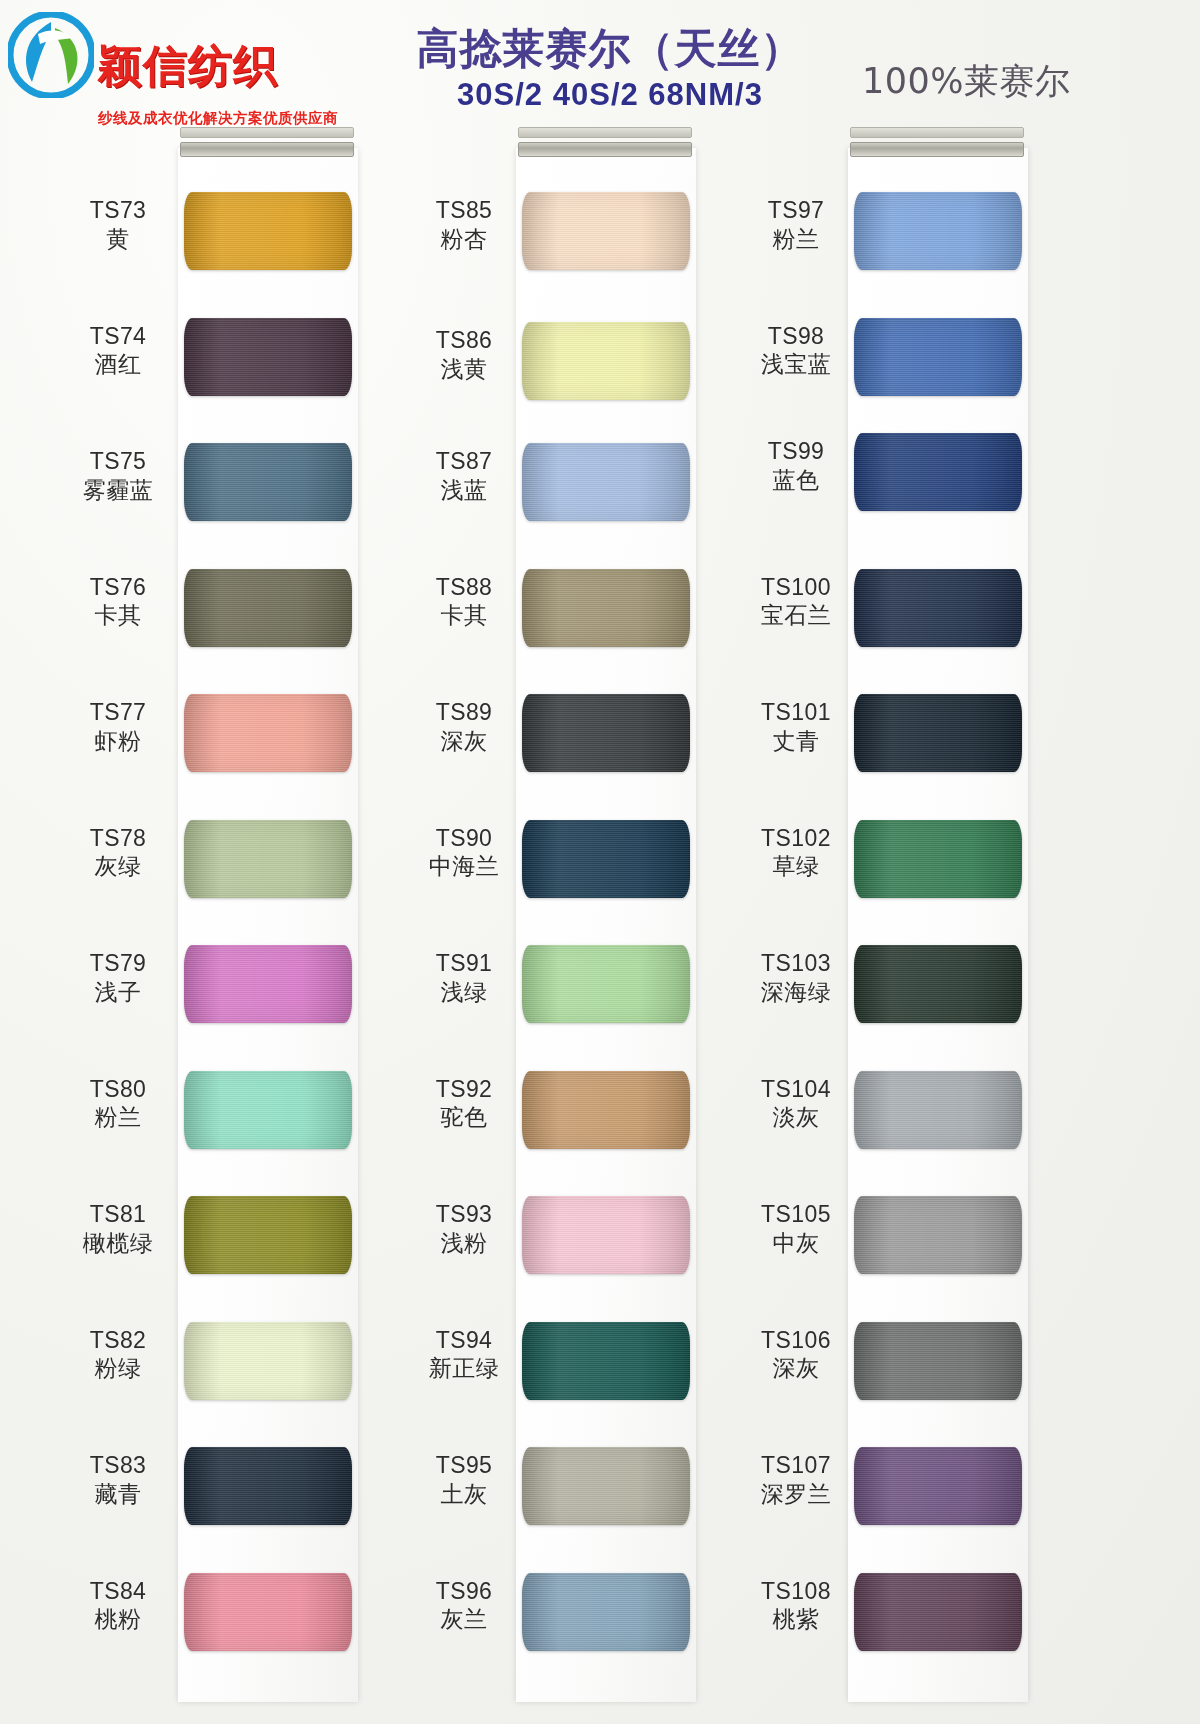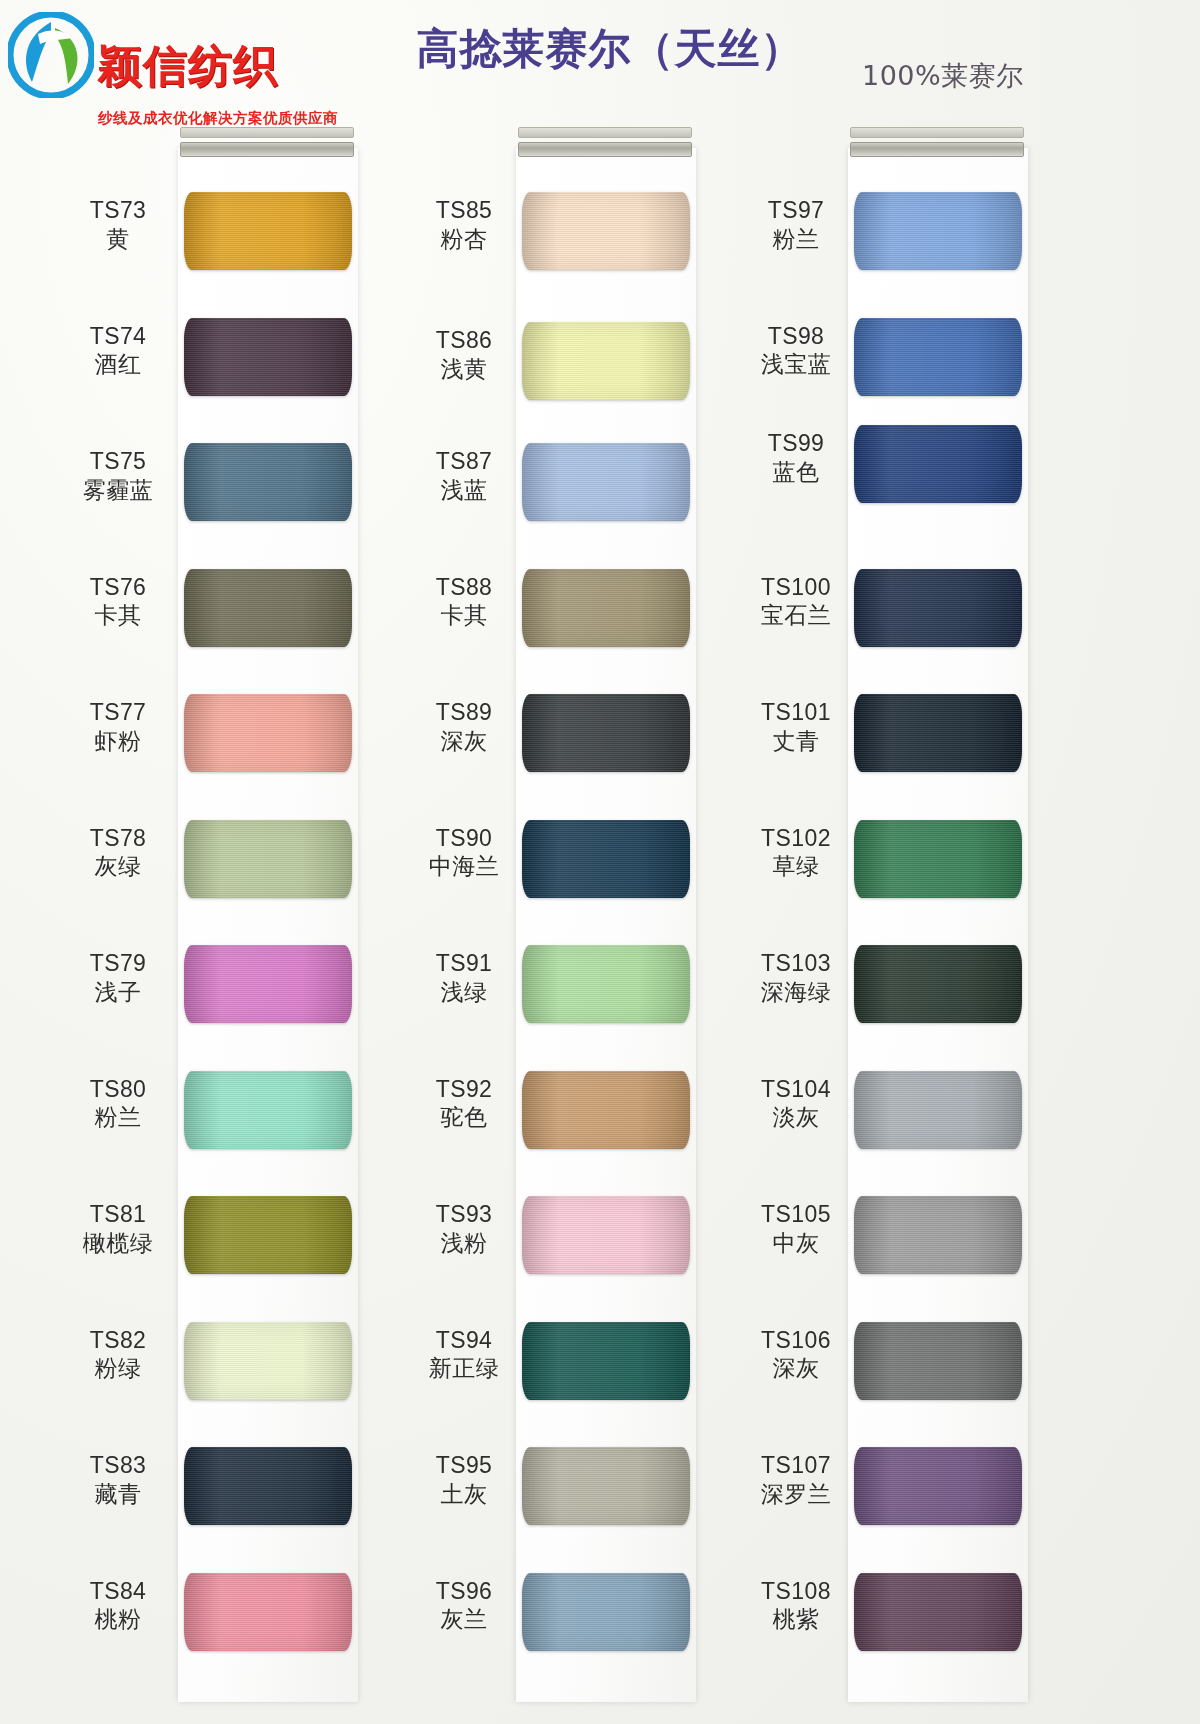--- a/index.html
+++ b/index.html
@@ -88,21 +88,21 @@
     font-weight: 700;
     color: #2f2f8c;
     letter-spacing: 1px;
     white-space: nowrap;
   }
   .title-right {
     position: absolute;
     left: 862px;
     top: 58px;
     font-family: "DejaVu Sans", "Liberation Sans", sans-serif;
-    font-size: 27px;
+    font-size: 35px;
     font-weight: 400;
     color: #5a5560;
     letter-spacing: 0.5px;
     white-space: nowrap;
   }
 
   
   .columns {
     position: absolute;
     left: 0;
@@ -248,20 +248,21 @@
         </svg>
       </div>
       <div class="logo-text-block">
         <div class="logo-cn">颖信纺织</div>
         <div class="logo-slogan">纱线及成衣优化解决方案优质供应商</div>
       </div>
     </div>
 
     <div class="title-block">
       <div class="title-main">高捻莱赛尔（天丝）</div>
+      <div class="title-sub">30S/2  40S/2  68NM/3</div>
     </div>
 
     <div class="title-right">100%莱赛尔</div>
   </div>
 
   <div class="columns">
     <div class="column col-1">
       <div class="strip"></div>
       <div class="clip"></div>
       <div class="clip-bottom"></div>
@@ -450,21 +451,21 @@
           </div>
           <div class="swatch" style="background-color: rgb(123, 164, 222);"></div>
         </div>
         <div class="row" style="top: 177.5px;">
           <div class="label">
             <span class="code">TS98</span>
             <span class="name">浅宝蓝</span>
           </div>
           <div class="swatch" style="background-color: rgb(63, 106, 179);"></div>
         </div>
-        <div class="row" style="top: 285px;">
+        <div class="row" style="top: 293px;">
           <div class="label">
             <span class="code">TS99</span>
             <span class="name">蓝色</span>
           </div>
           <div class="swatch" style="background-color: rgb(31, 61, 122);"></div>
         </div>
         <div class="row" style="top: 428.5px;">
           <div class="label">
             <span class="code">TS100</span>
             <span class="name">宝石兰</span>

